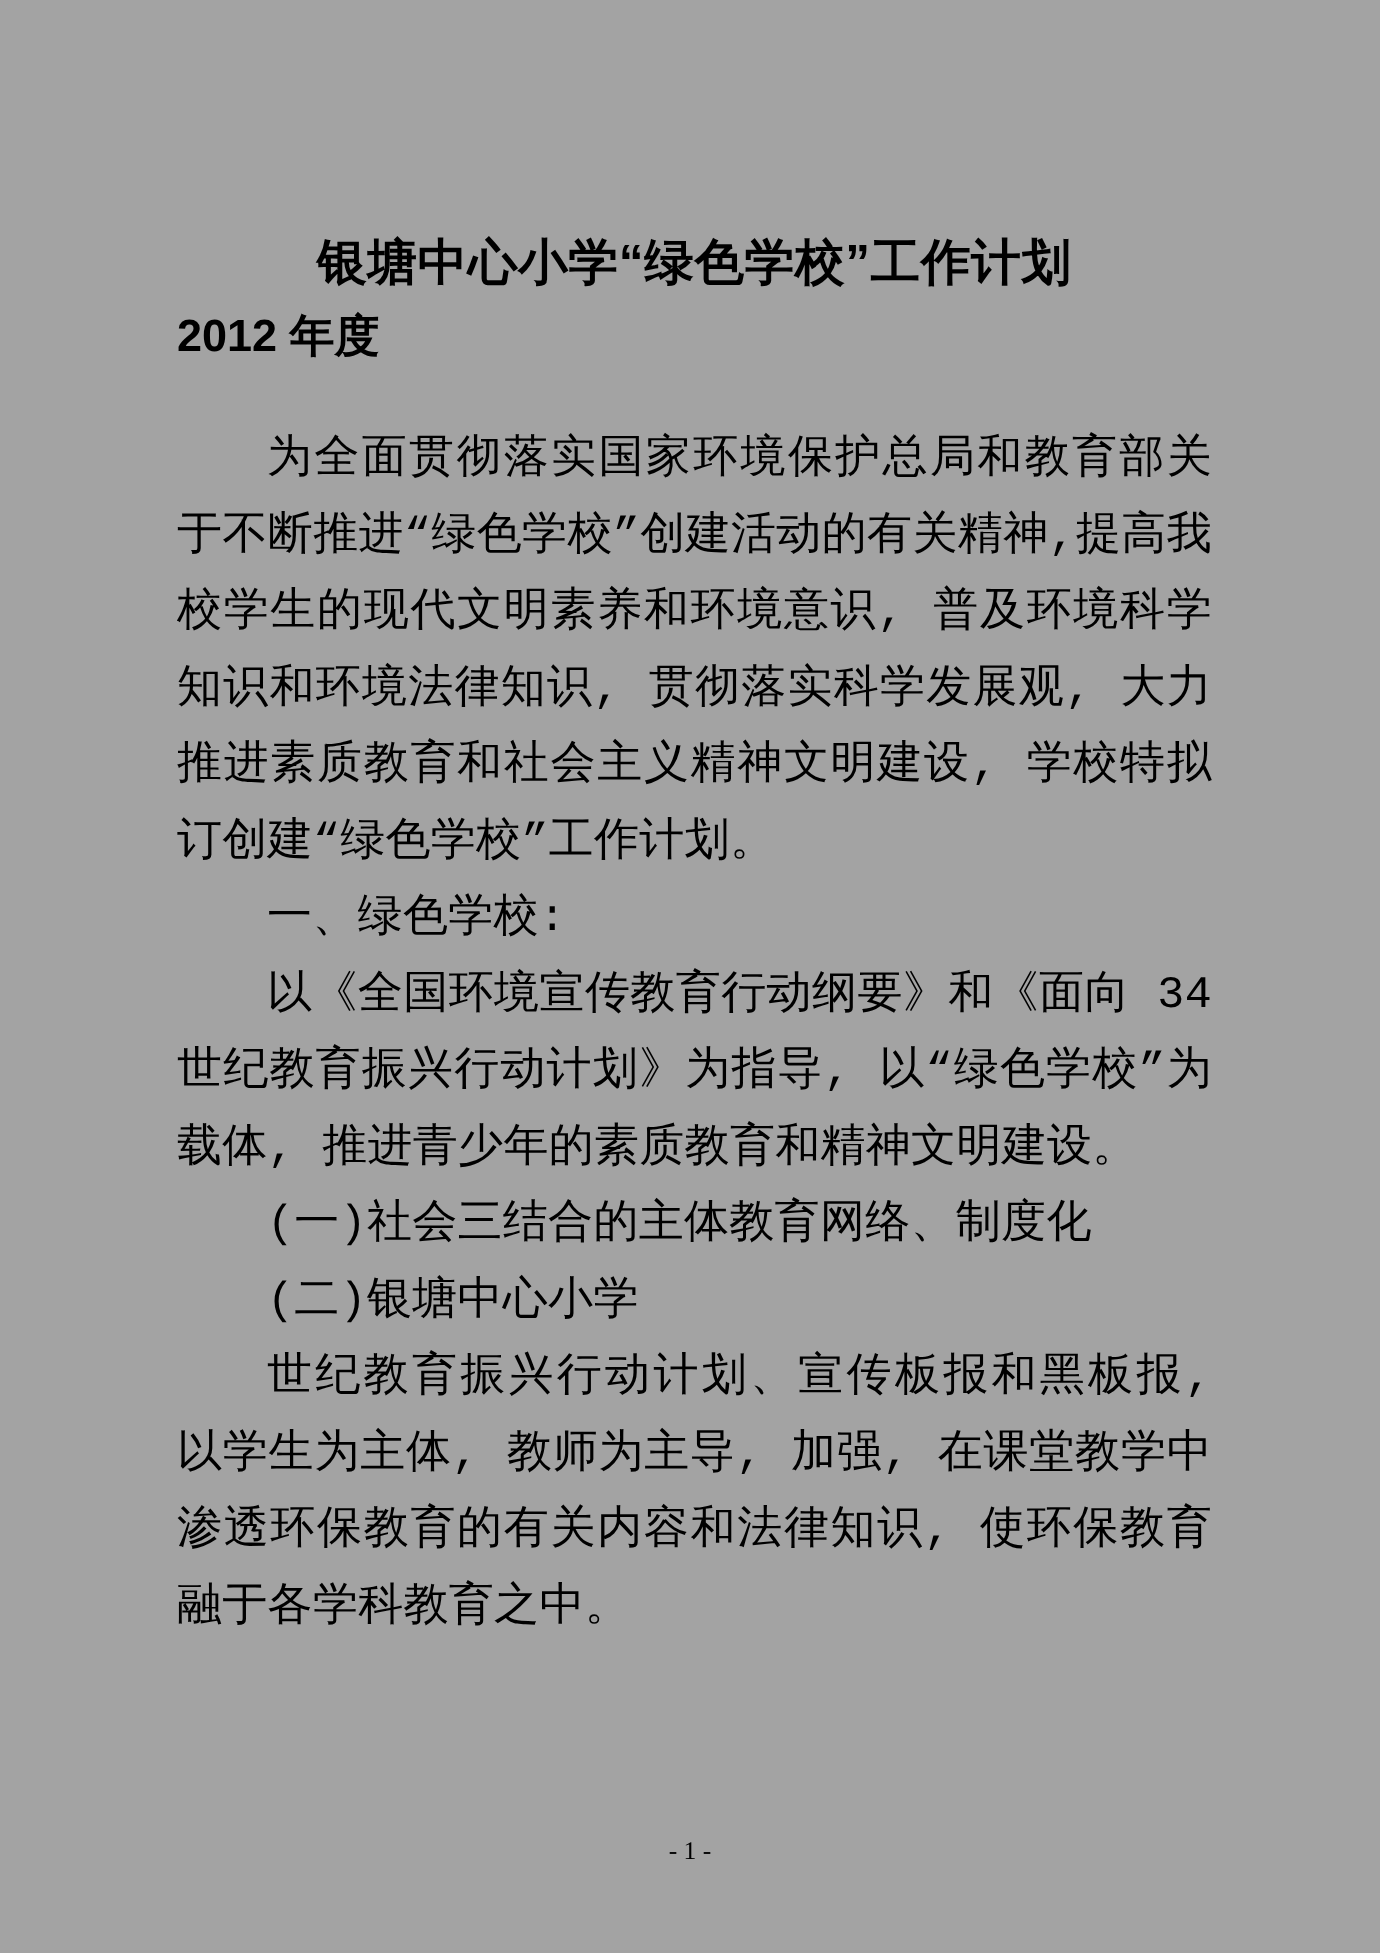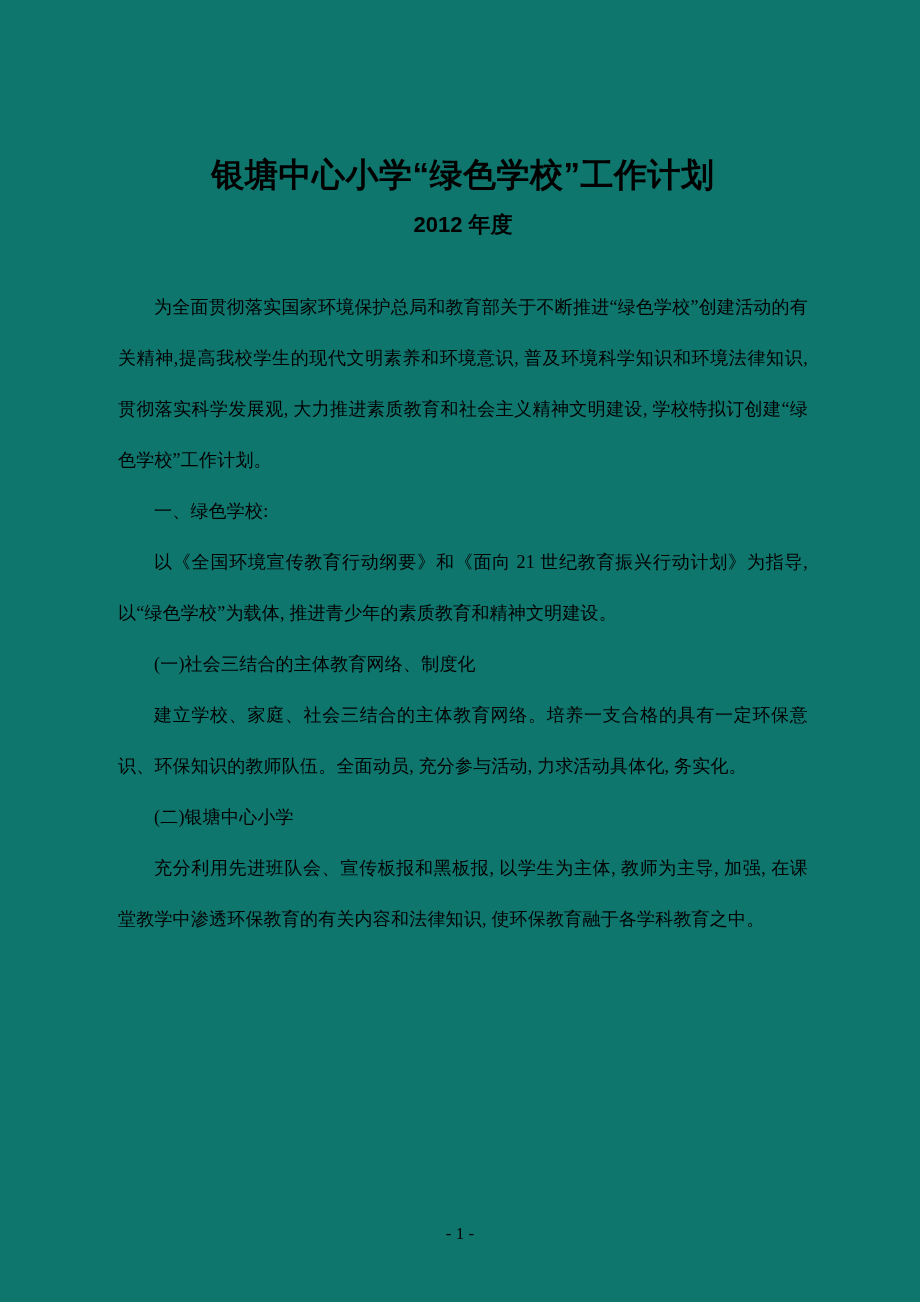--- a/index.html
+++ b/index.html
@@ -4,21 +4,21 @@
 <style>
   html, body {
     margin: 0;
     padding: 0;
     background: #ffffff;
   }
   .page {
     width: 920px;
     height: 1302px;
     position: relative;
-    background: #0f766e;
+    background: #a3a3a3;
     box-sizing: border-box;
     font-family: "Liberation Serif", serif;
     color: #000000;
     overflow: hidden;
   }
   .content {
     position: absolute;
     left: 118px;
     top: 150px;
     width: 690px;
@@ -26,34 +26,33 @@
   .doc-title {
     text-align: center;
     font-family: "Liberation Sans", sans-serif;
     font-weight: bold;
     font-size: 33px;
     line-height: 50px;
     letter-spacing: 0.5px;
     white-space: nowrap;
   }
   .doc-subtitle {
-    text-align: center;
     font-family: "Liberation Sans", sans-serif;
     font-weight: bold;
-    font-size: 22px;
+    font-size: 30px;
     line-height: 46px;
     margin-top: 2px;
   }
   .body-block {
     margin-top: 34px;
   }
   p.para {
     margin: 0;
-    font-family: Liberation Serif, serif;
-    font-size: 18px;
+    font-family: Liberation Mono, monospace;
+    font-size: 30px;
     line-height: 51px;
     text-align: justify;
     text-justify: inter-ideograph;
     text-indent: 2em;
     letter-spacing: 0.2px;
   }
   .footer {
     position: absolute;
     left: 0;
     right: 0;
@@ -71,24 +70,23 @@
 
   <div class="content">
 
     <div class="doc-title">银塘中心小学“绿色学校”工作计划</div>
 
     <div class="doc-subtitle">2012 年度</div>
 
     <div class="body-block">
       <p class="para">为全面贯彻落实国家环境保护总局和教育部关于不断推进“绿色学校”创建活动的有关精神,提高我校学生的现代文明素养和环境意识, 普及环境科学知识和环境法律知识, 贯彻落实科学发展观, 大力推进素质教育和社会主义精神文明建设, 学校特拟订创建“绿色学校”工作计划。</p>
       <p class="para">一、绿色学校:</p>
-      <p class="para">以《全国环境宣传教育行动纲要》和《面向 21 世纪教育振兴行动计划》为指导, 以“绿色学校”为载体, 推进青少年的素质教育和精神文明建设。</p>
+      <p class="para">以《全国环境宣传教育行动纲要》和《面向 34 世纪教育振兴行动计划》为指导, 以“绿色学校”为载体, 推进青少年的素质教育和精神文明建设。</p>
       <p class="para">(一)社会三结合的主体教育网络、制度化</p>
-      <p class="para">建立学校、家庭、社会三结合的主体教育网络。培养一支合格的具有一定环保意识、环保知识的教师队伍。全面动员, 充分参与活动, 力求活动具体化, 务实化。</p>
       <p class="para">(二)银塘中心小学</p>
-      <p class="para">充分利用先进班队会、宣传板报和黑板报, 以学生为主体, 教师为主导, 加强, 在课堂教学中渗透环保教育的有关内容和法律知识, 使环保教育融于各学科教育之中。</p>
+      <p class="para">世纪教育振兴行动计划、宣传板报和黑板报, 以学生为主体, 教师为主导, 加强, 在课堂教学中渗透环保教育的有关内容和法律知识, 使环保教育融于各学科教育之中。</p>
     </div>
 
   </div>
 
   <div class="footer">- 1 -</div>
 
 </div>
 
 </body></html>

